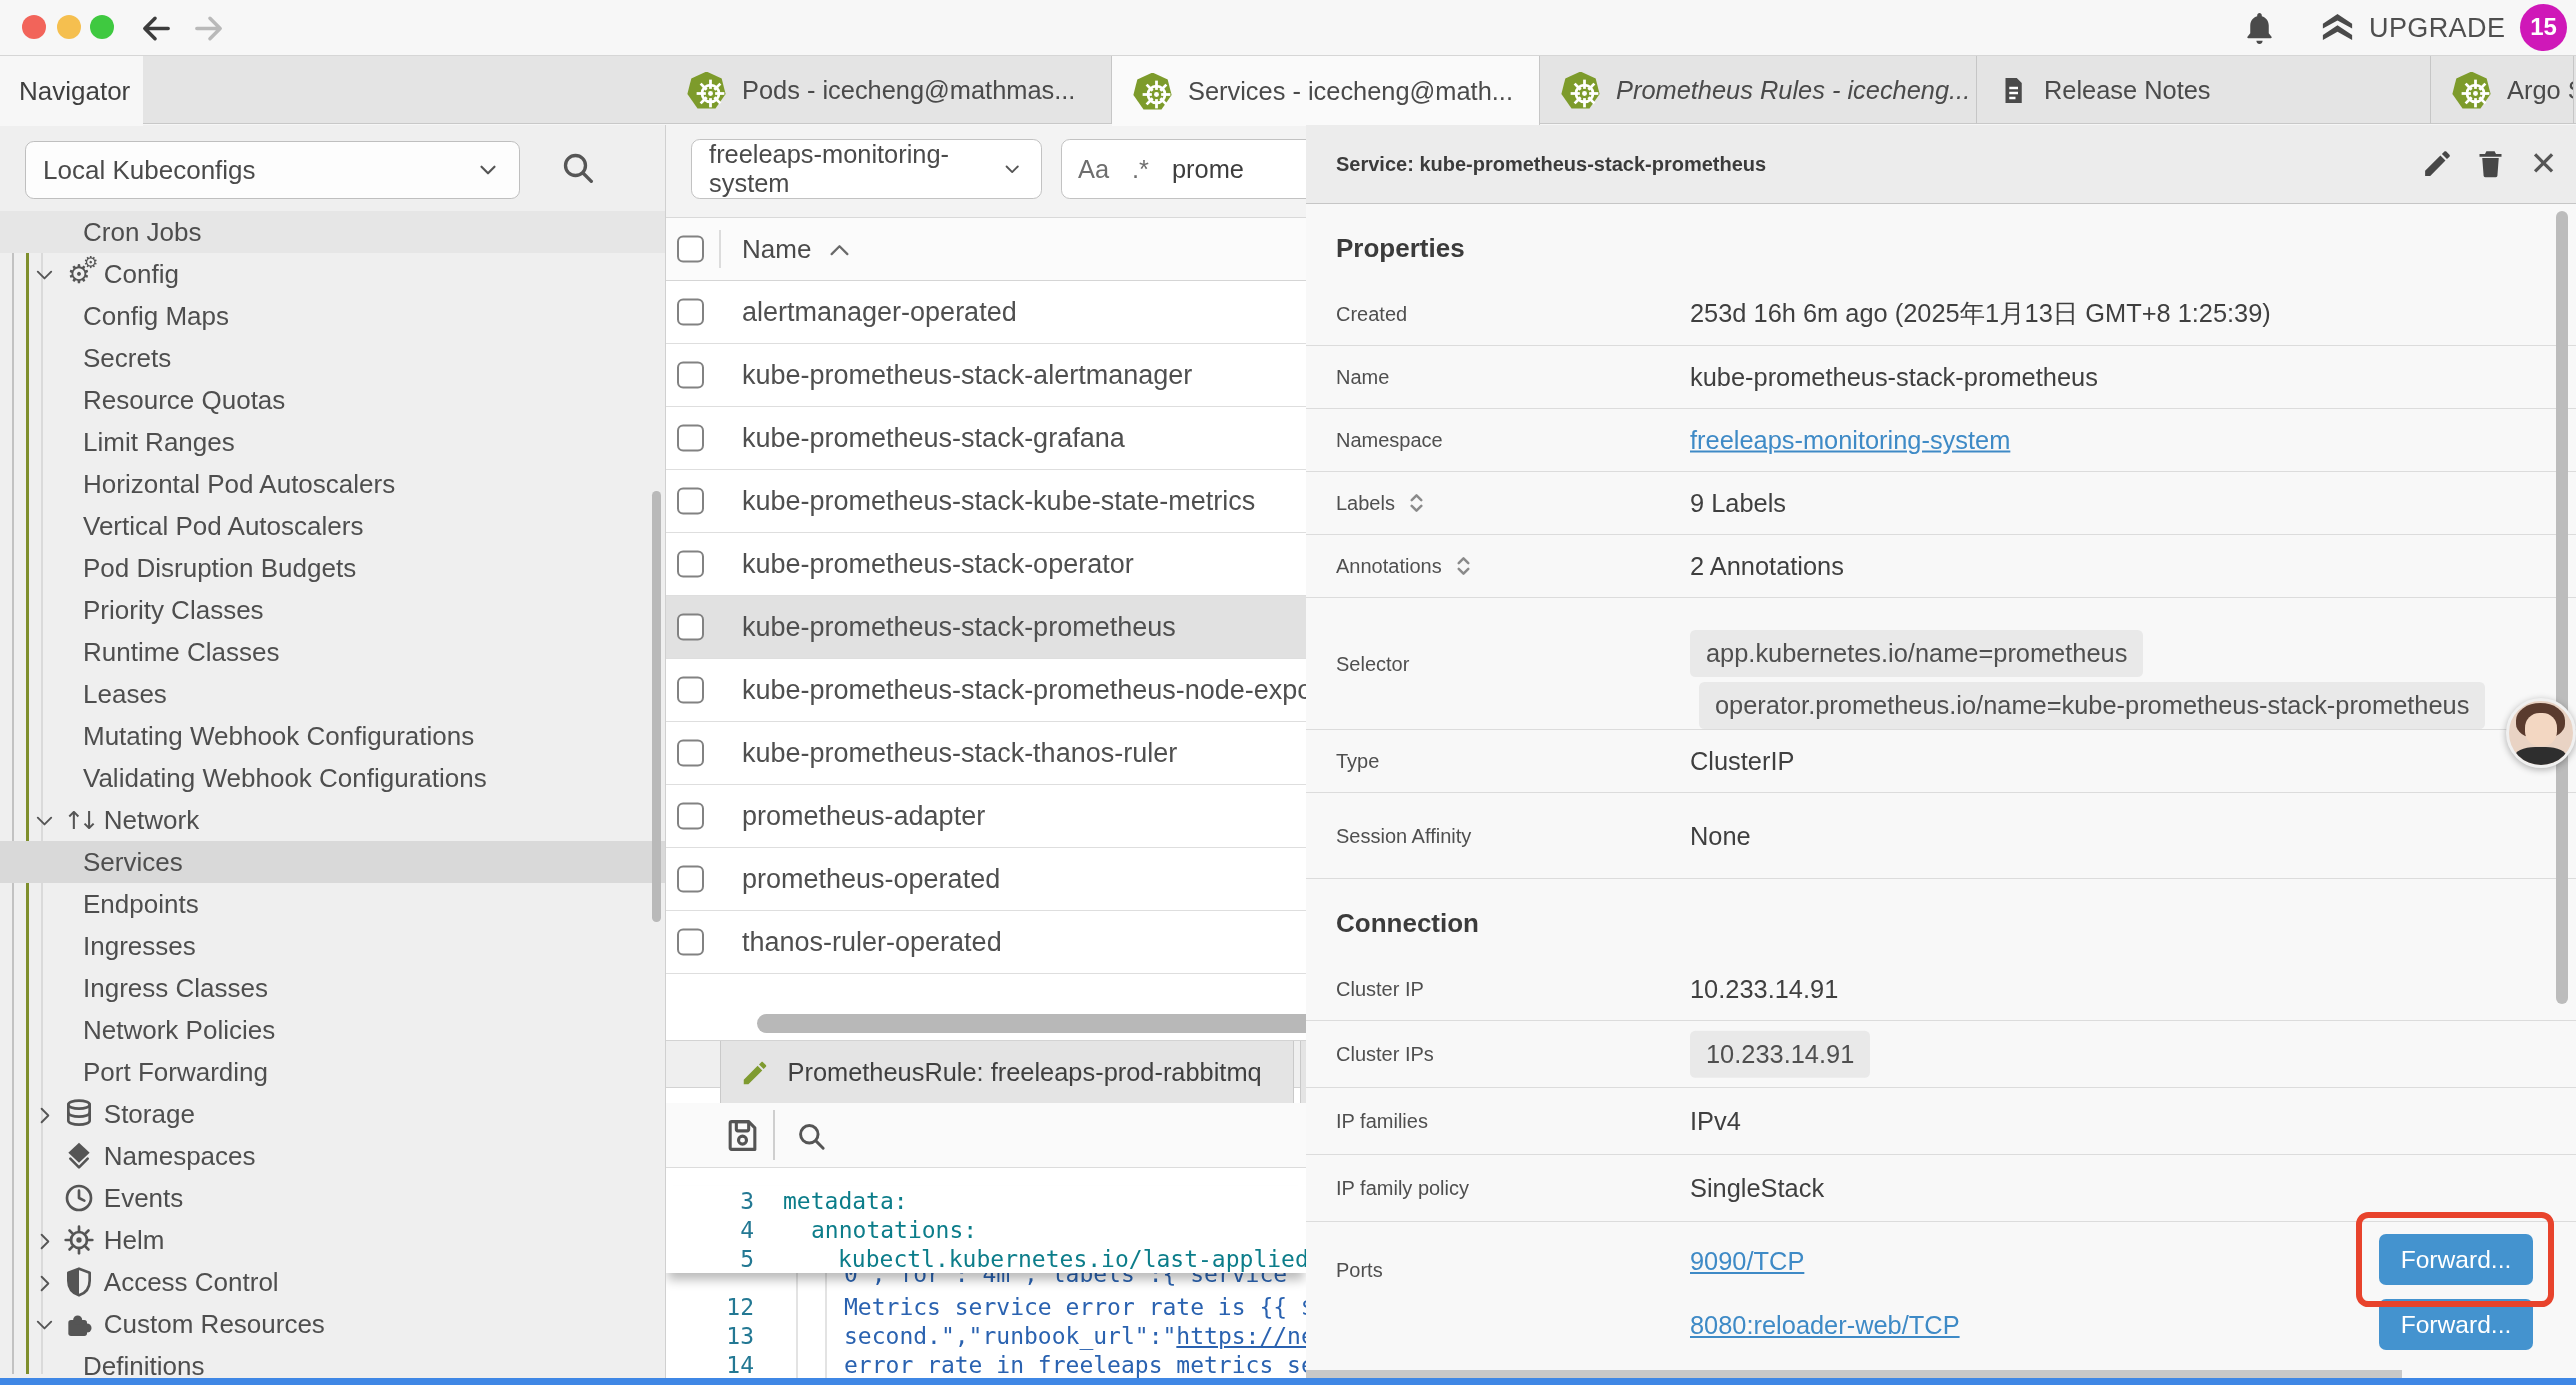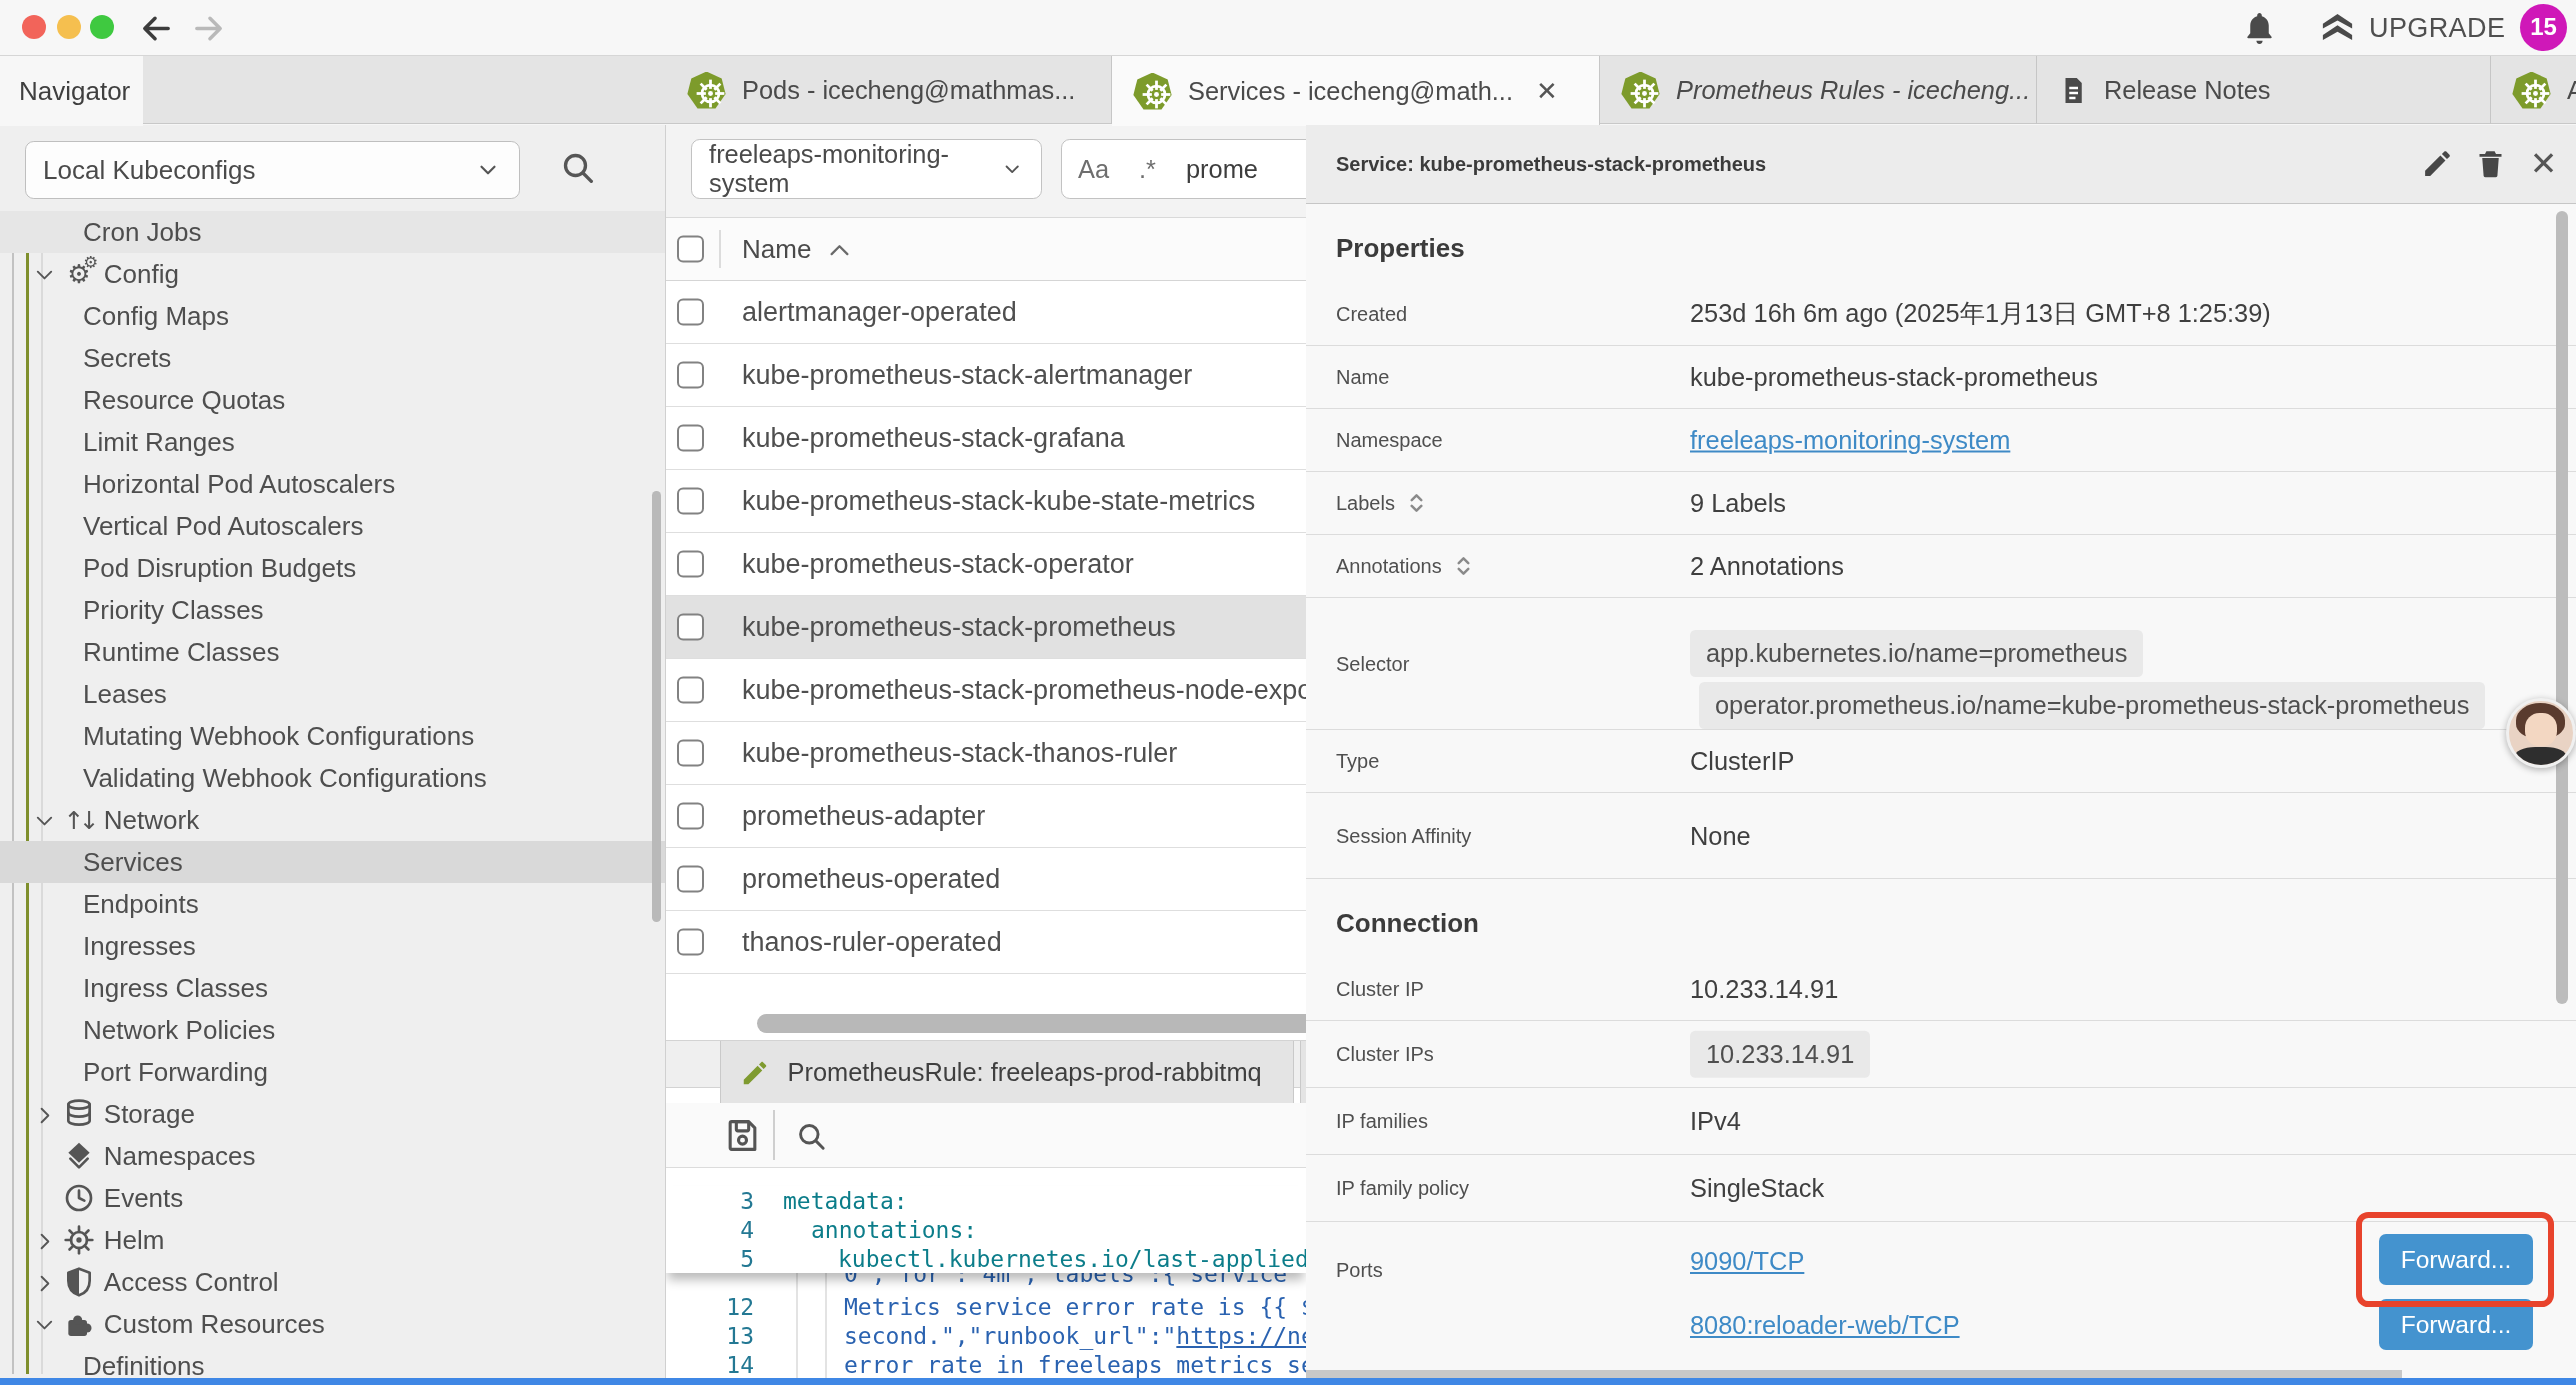--- a/index.html
+++ b/index.html
@@ -47,21 +47,21 @@
   .trow .ticon { margin-left:7px; width:32px; height:32px; flex:0 0 auto; display:flex; align-items:center; justify-content:center; color:#555; }
   .trow .tl0 { margin-left:8.8px; }
   .trow .tl1 { margin-left:83px; }
   #sidebar-scroll { position:absolute; left:652px; top:366px; width:8.8px; height:431px; border-radius:4.4px; background:#b9b9b9; }
 
   
   #listpane { position:absolute; left:666px; top:125px; width:640px; height:1261px; background:#ffffff; overflow:hidden; }
   #controls { position:absolute; left:0; top:0; width:640px; height:93px; background:#f3f3f3; border-bottom:1.8px solid #d9d9d9; }
   #ns-select { position:absolute; left:24.6px; top:14px; width:351px; height:60px; background:#fff; border:1.8px solid #c2c2c2; border-radius:8.8px; display:flex; align-items:center; padding:0 17.5px; font-size:25.4px; color:#4a4a4a; }
   #ns-select .chev { margin-left:auto; }
-  #searchbox { position:absolute; left:395px; top:14px; width:254px; height:60px; background:#fff; border:1.8px solid #c2c2c2; border-radius:8.8px; display:flex; align-items:center; padding:0 16px; font-size:25.4px;gap:7px; }
+  #searchbox { position:absolute; left:395px; top:14px; width:254px; height:60px; background:#fff; border:1.8px solid #c2c2c2; border-radius:8.8px; display:flex; align-items:center; padding:0 16px; font-size:25.4px; }
   #searchbox .tog { color:#6e6e6e; margin-right:23px; }
   #searchbox .val { color:#3d3d3d; }
   #thead { position:absolute; left:0; top:93px; width:640px; height:63px; background:#fbfbfb; border-bottom:1.8px solid #d5d5d5; }
   .cb { position:absolute; left:10.5px; top:50%; transform:translateY(-50%); width:27px; height:27px; border:2.2px solid #828282; border-radius:6.1px; background:#fff; }
   #thead .colsep { position:absolute; left:53px; top:12.3px; bottom:12.3px; width:1.8px; background:#dcdcdc; }
   #thead .hlabel { position:absolute; left:76px; top:50%; transform:translateY(-50%); font-size:26px; color:#4a4a4a; }
   #thead .sort { position:absolute; left:163px; top:23px; width:21px; height:17.5px; }
   #rows { position:absolute; left:0; top:156px; width:640px; }
   .row { position:relative; height:63px; border-bottom:1.8px solid #dedede; display:flex; align-items:center; font-size:27px; color:#4f4f4f; background:#fff; white-space:nowrap; }
   .row.sel { background:#e1e1e1; }
@@ -162,21 +162,21 @@
                 <path d="M5.6 5.6 L9.5 9.5"></path>
                 <path d="M14.5 14.5 L18.4 18.4"></path>
                 <path d="M5.6 18.4 L9.5 14.5"></path>
                 <path d="M14.5 9.5 L18.4 5.6"></path>
               </g>
               <circle fill="#fff" cx="12" cy="12" r="1.6"></circle>
             </svg>
           </span>
           <span class="tlabel">Pods - icecheng@mathmas...</span>
         </div>
-        <div class="tab active" style="width: 488px; text-align: right;">
+        <div class="tab active" style="width: 428px; text-align: right;">
           <span class="k8s">
             <span class="hept"></span>
             <svg viewBox="0 0 24 24" width="100%" height="100%">
               <g fill="none" stroke="#fff" stroke-width="1.8">
                 <circle cx="12" cy="12" r="5.5"></circle>
                 <path d="M12 3 V9"></path>
                 <path d="M12 15 V21"></path>
                 <path d="M3 12 H9"></path>
                 <path d="M15 12 H21"></path>
                 <path d="M5.6 5.6 L9.5 9.5"></path>

